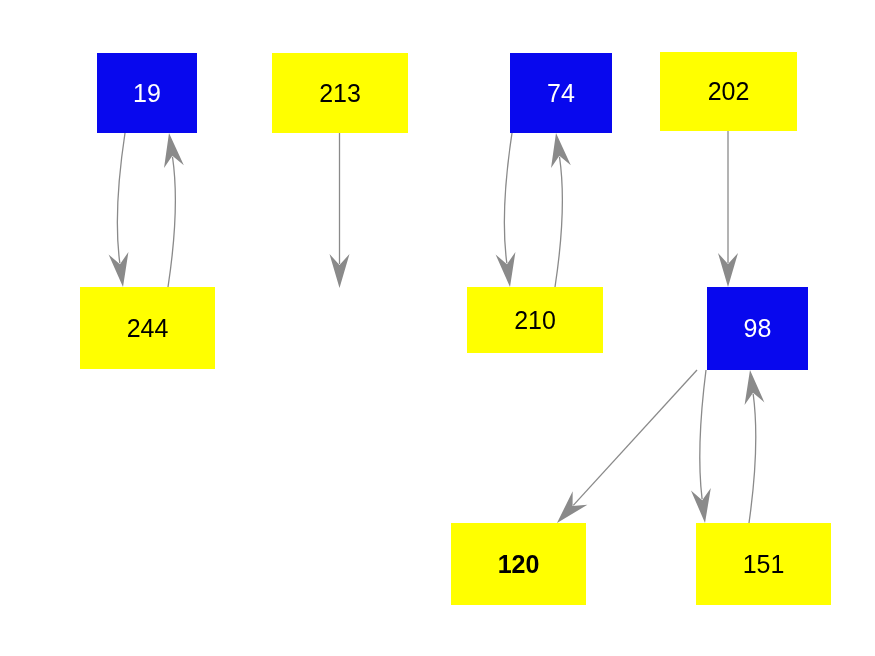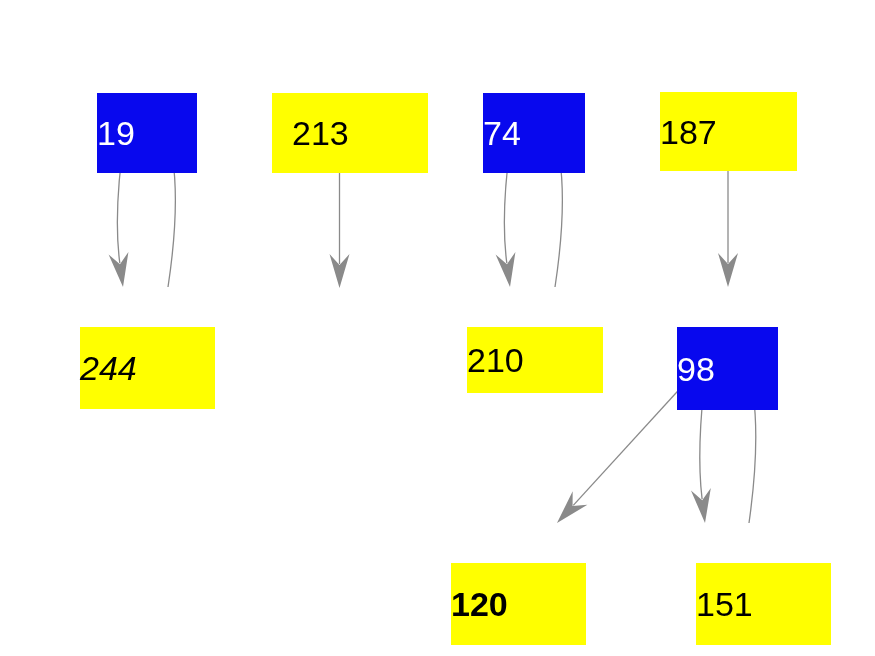--- a/index.html
+++ b/index.html
@@ -23,23 +23,23 @@
     position: absolute;
     top: 0;
     left: 0;
     width: 100%;
     height: 100%;
   }
   .node {
     position: absolute;
     display: flex;
     align-items: center;
-    font-size: 34px;
+    justify-content: center;
+    font-size: 25px;
     line-height: 1;
-    margin-top: 40px;
   }
   .node.blue  { background: #0808ee; color: #ffffff; }
   .node.yellow { background: #ffff00; color: #000000; }
 </style>
 </head>
 <body>
 
 <div class="canvas" id="diagram-canvas" style="width: 875px; height: 656px; background: rgb(255, 255, 255);">
   <svg id="edge-layer" xmlns="http://www.w3.org/2000/svg" width="875" height="656">
       <path d="M 125 133 Q 113 212 119.82807071781556 263.21053038361674" fill="none" stroke="#8a8a8a" stroke-width="1.3"></path>
@@ -58,36 +58,36 @@
       <polygon points="557,523 572.67872460997,491.2167088770732 572.5819423592911,506.082462581341 587.3896267131518,504.76622397210895" fill="#8a8a8a"></polygon>
       <path d="M 706 370 Q 696 449 702.1024325604461 499.1755566081128" fill="none" stroke="#8a8a8a" stroke-width="1.3"></path>
       <polygon points="705,523 690.968261380679,490.45602496130726 702.2231645370942,500.16824174944145 710.8219642072518,488.0413854283457" fill="#8a8a8a"></polygon>
       <path d="M 749 523 Q 760 445 753.1719292821845 393.78946961638326" fill="none" stroke="#8a8a8a" stroke-width="1.3"></path>
       <polygon points="750,370 764.4058454899209,402.3801114222994 753.0397655620934,392.7982417157006 744.5812874762682,405.02338582411977" fill="#8a8a8a"></polygon>
     </svg>
   <div id="node-layer">
       <div class="node blue" style="left: 97px; top: 53px; width: 100px; height: 80px; background: rgb(8, 8, 238); color: rgb(255, 255, 255);">
         <span>19</span>
       </div>
-      <div class="node yellow" style="left: 272px; top: 53px; width: 136px; height: 80px; background: rgb(255, 255, 0); color: rgb(0, 0, 0); padding-left: 20px;">
+      <div class="node yellow" style="left: 272px; top: 53px; width: 136px; height: 80px; background: rgb(255, 255, 0); color: rgb(0, 0, 0);">
         <span>213</span>
       </div>
-      <div class="node blue" style="left: 483px; top: 53px; width: 102px; height: 80px; background: rgb(8, 8, 238); color: rgb(255, 255, 255);">
+      <div class="node blue" style="left: 510px; top: 53px; width: 102px; height: 80px; background: rgb(8, 8, 238); color: rgb(255, 255, 255);">
         <span>74</span>
       </div>
       <div class="node yellow" style="left: 660px; top: 52px; width: 137px; height: 79px; background: rgb(255, 255, 0); color: rgb(0, 0, 0);">
-        <span>187</span>
+        <span>202</span>
       </div>
-      <div class="node yellow" style="left: 80px; top: 287px; width: 135px; height: 82px; background: rgb(255, 255, 0); color: rgb(0, 0, 0); font-style: italic;">
+      <div class="node yellow" style="left: 80px; top: 287px; width: 135px; height: 82px; background: rgb(255, 255, 0); color: rgb(0, 0, 0);">
         <span>244</span>
       </div>
       <div class="node yellow" style="left: 467px; top: 287px; width: 136px; height: 66px; background: rgb(255, 255, 0); color: rgb(0, 0, 0);">
         <span>210</span>
       </div>
-      <div class="node blue" style="left: 677px; top: 287px; width: 101px; height: 83px; background: rgb(8, 8, 238); color: rgb(255, 255, 255);">
+      <div class="node blue" style="left: 707px; top: 287px; width: 101px; height: 83px; background: rgb(8, 8, 238); color: rgb(255, 255, 255);">
         <span>98</span>
       </div>
       <div class="node yellow" style="left: 451px; top: 523px; width: 135px; height: 82px; background: rgb(255, 255, 0); color: rgb(0, 0, 0); font-weight: bold;">
         <span>120</span>
       </div>
       <div class="node yellow" style="left: 696px; top: 523px; width: 135px; height: 82px; background: rgb(255, 255, 0); color: rgb(0, 0, 0);">
         <span>151</span>
       </div>
     </div>
 </div>

